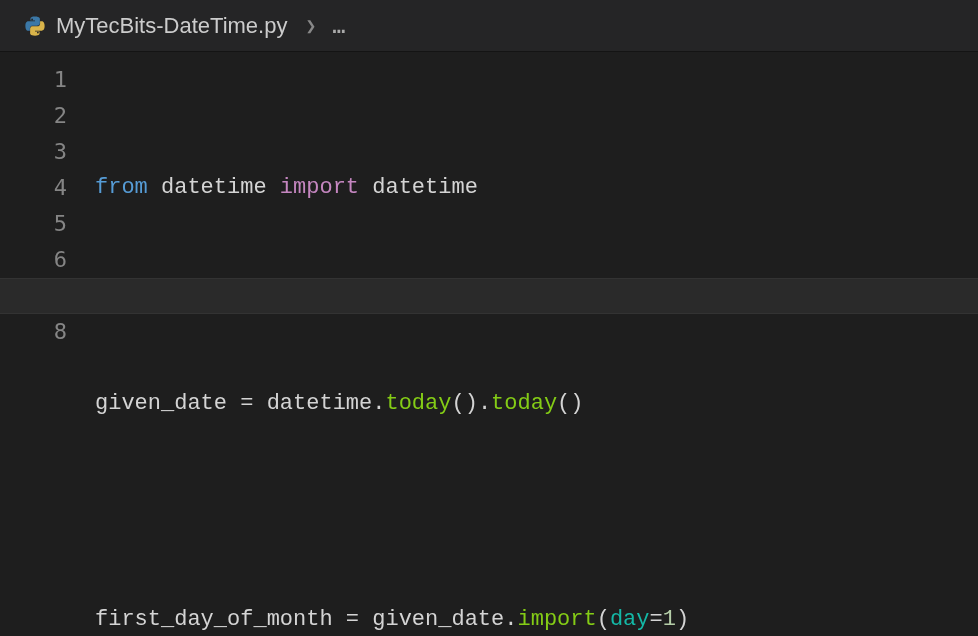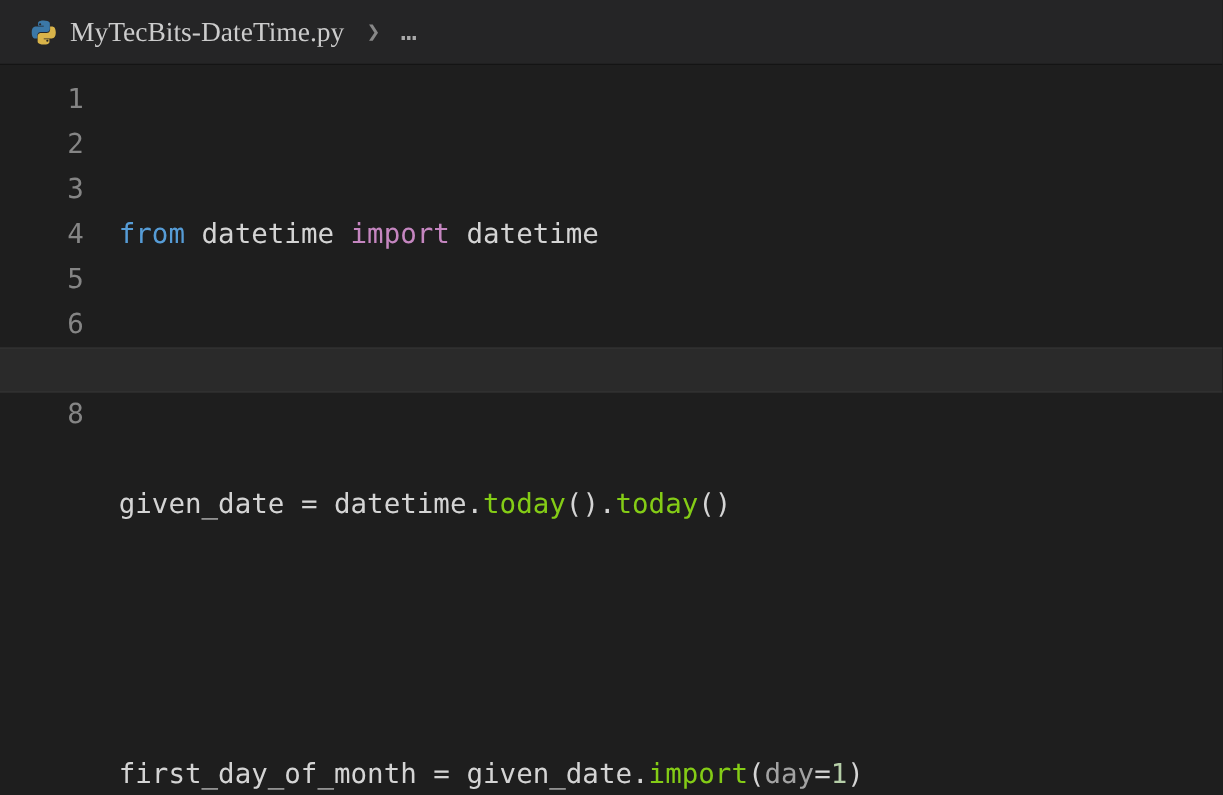--- a/index.html
+++ b/index.html
@@ -21,21 +21,21 @@
     padding-left: 24px;
     gap: 10px;
   }
   .python-icon {
     display: inline-flex;
     align-items: center;
   }
   .breadcrumb-text {
     color: #cccccc;
     font-size: 22px;
-    font-family: Liberation Serif, serif;
+    font-family: Liberation Sans, sans-serif;
   }
   .breadcrumb-chevron {
     color: #888;
     font-size: 18px;
     margin: 0 6px 0 8px;
   }
   .breadcrumb-ellipsis {
     color: #aaa;
     font-size: 22px;
   }
@@ -56,40 +56,40 @@
     user-select: none;
   }
   .current-line { color: #c6c6c6; }
   .code-lines {
     font-size: 22px;
     line-height: 36px;
     white-space: pre;
     flex: 1;
     position: relative;
   }
-  .code-line { height: 36px; display: block; }
+  .code-line { height: 36px; display: block; font-family: Liberation Mono, monospace; }
   .line-highlight {
     position: absolute;
     left: -95px;
     right: 0;
     height: 36px;
     top: 216px;
     background: #2a2a2a;
     z-index: 0;
     border-top: 1px solid #333;
     border-bottom: 1px solid #333;
   }
   .code-line > span, .code-line { position: relative; z-index: 1; }
   .kw-import { color: #c586c0; }
   .kw-from   { color: #569cd6; }
   .ident     { color: #d4d4d4; }
   .func      { color: #84cc16; }
   .paren     { color: #d4d4d4; }
   .num       { color: #b5cea8; }
-  .param     { color: #a3a3a3; }
+  .param     { color: #14b8a6; }
 </style>
 </head>
 <body>
 
 <div class="tab-bar">
   <span class="python-icon">
     <svg width="22" height="22" viewBox="0 0 32 32">
       <path fill="#3b78a7" d="M15.9 2c-6.9 0-6.5 3-6.5 3v3.1h6.6v1H6.7S2 8.5 2 15.9s4.1 7.1 4.1 7.1h2.5v-3.4s-.1-4.1 4-4.1h6.6s3.9.1 3.9-3.8V5.6S23.6 2 15.9 2zM11.8 5.1a1.3 1.3 0 1 1 0 2.6 1.3 1.3 0 0 1 0-2.6z"></path>
       <path fill="#d9b44a" d="M16.1 30c6.9 0 6.5-3 6.5-3v-3.1H16v-1h9.3S30 23.5 30 16.1 25.9 9 25.9 9h-2.5v3.4s.1 4.1-4 4.1h-6.6s-3.9-.1-3.9 3.8v6.1S8.4 30 16.1 30zm4.1-3.1a1.3 1.3 0 1 1 0-2.6 1.3 1.3 0 0 1 0 2.6z"></path>
     </svg>

